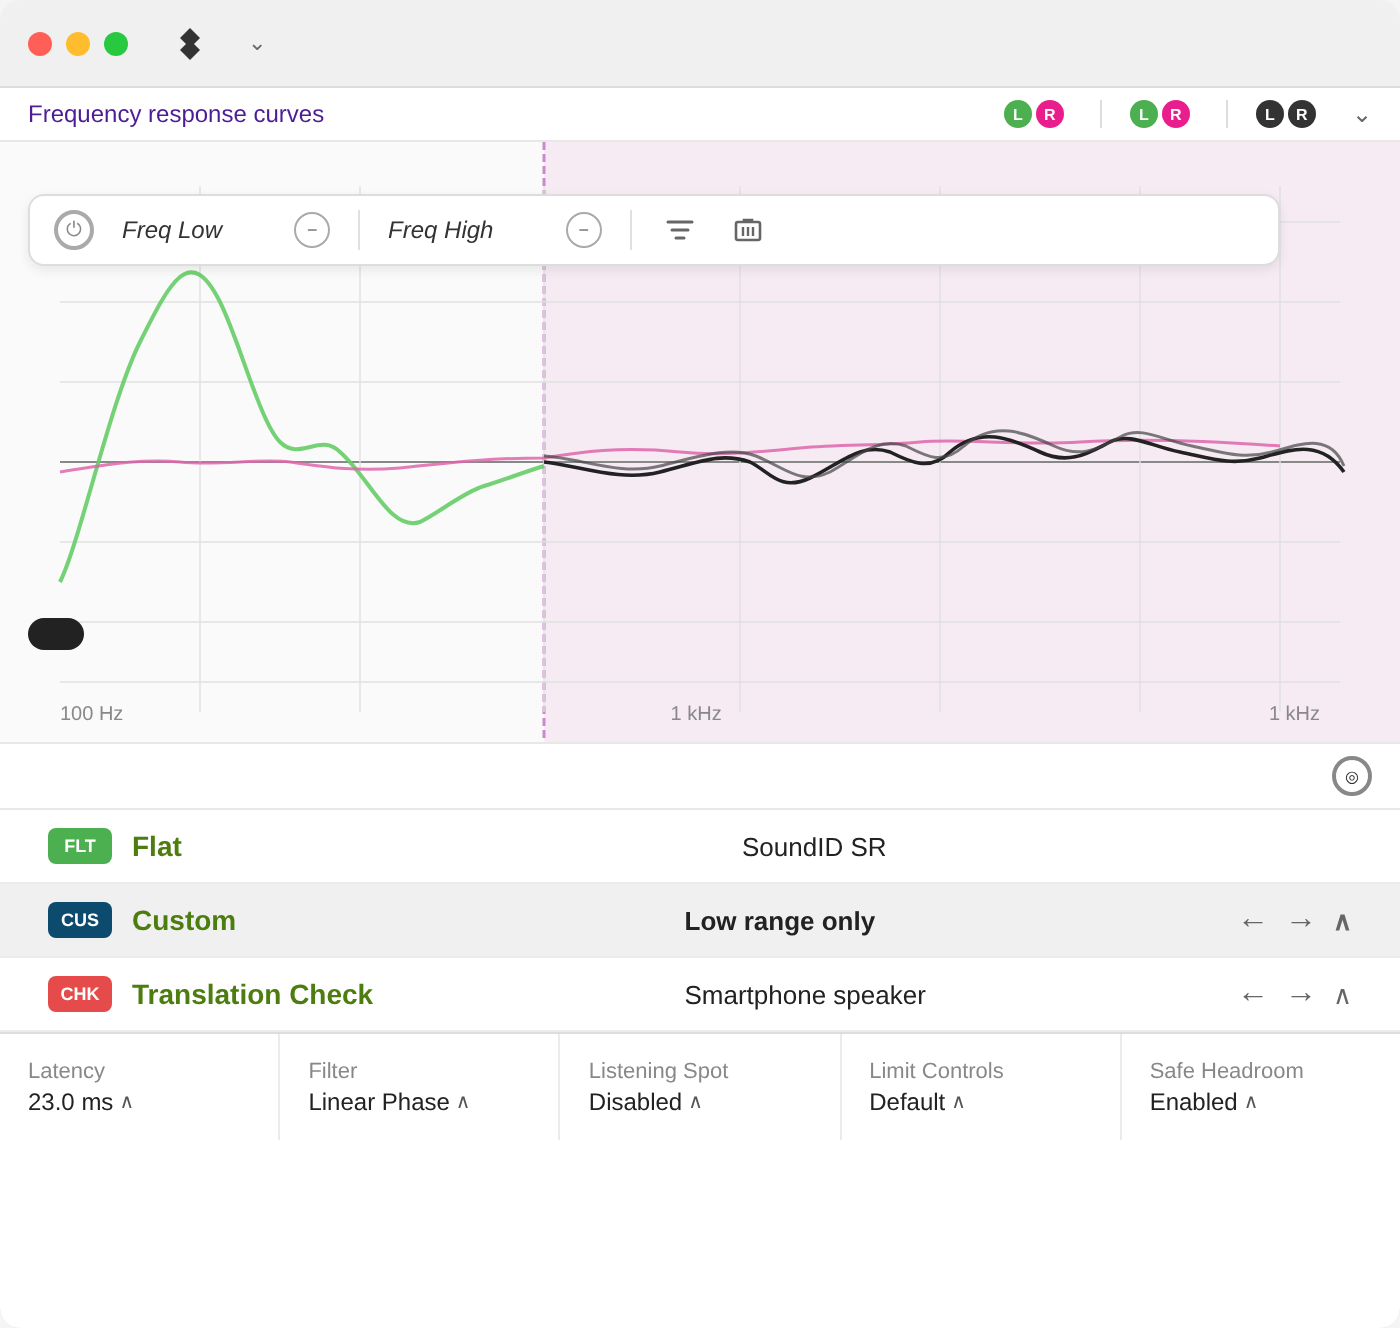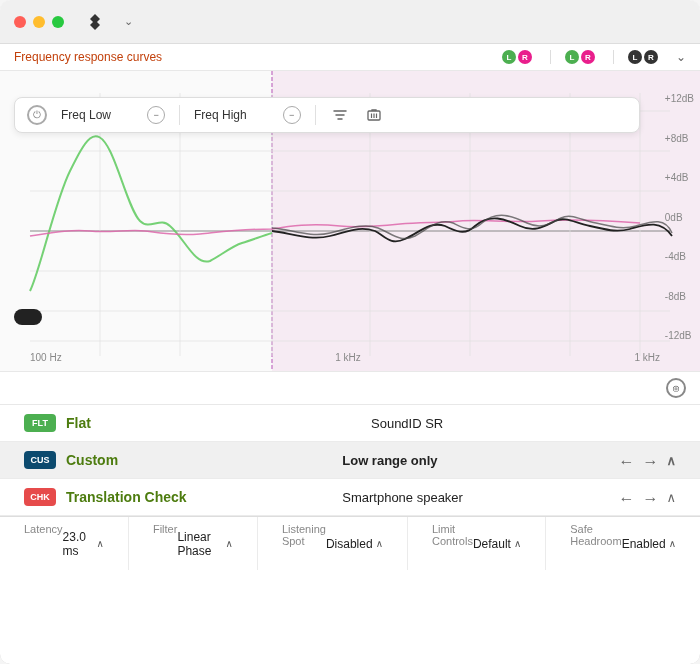--- a/index.html
+++ b/index.html
@@ -65,21 +65,21 @@
     .freq-header {
       display: flex;
       align-items: center;
       padding: 6px 14px;
       background: #fff;
       border-bottom: 1px solid #e8e8e8;
       flex-shrink: 0;
     }
     .freq-label {
       font-size: 12px;
-      color: #c2410c;
+      color: #4c1d95;
       flex: 1;
     }
     .legend {
       display: flex;
       align-items: center;
       gap: 14px;
       font-size: 11px;
       color: #555;
     }
     .legend-item {
@@ -177,20 +177,21 @@
       font-size: 10px;
       cursor: pointer;
       color: #888;
     }
     .freq-control {
       display: flex;
       align-items: center;
       gap: 18px;
       font-size: 12px;
       color: #333;
+      font-style: italic;
     }
     .freq-val {
       font-weight: 500;
     }
     .freq-adj {
       width: 18px;
       height: 18px;
       border: 1.5px solid #aaa;
       border-radius: 50%;
       display: flex;
@@ -346,23 +347,23 @@
       background: #fff;
       border-top: 1px solid #ddd;
       display: flex;
       align-items: stretch;
       flex-shrink: 0;
       height: 54px;
     }
     .bottom-item {
       flex: 1;
       display: flex;
-      flex-direction: row;
-      justify-content: center;
-      padding: 6px 24px;
+      flex-direction: column;
+      justify-content: center;
+      padding: 6px 14px;
       border-right: 1px solid #ebebeb;
     }
     .bottom-item:last-child { border-right: none; }
     .bottom-item-label {
       font-size: 11px;
       color: #888;
       margin-bottom: 2px;
     }
     .bottom-item-value {
       font-size: 12px;
@@ -499,29 +500,20 @@
 
       <path d="M30,220 C40,200 55,130 70,100 C85,70 95,50 110,80 C120,100 130,140 140,150 C150,160 160,145 170,155 C185,168 195,195 210,190 C220,185 232,175 242,172 C252,169 262,165 272,162" fill="none" stroke="#66cc66" stroke-width="2" opacity="0.9"></path>
 
       <path d="M30,165 C50,162 70,158 90,160 C110,162 130,158 145,160 C160,162 175,165 200,163 C220,161 240,158 272,158 C290,155 310,152 340,155 C360,157 380,155 400,153 C420,151 440,152 460,150 C480,148 510,152 540,150 C570,148 600,149 640,152" fill="none" stroke="#dd66aa" stroke-width="1.5" opacity="0.85"></path>
 
       <path d="M272,160 C290,162 310,170 330,165 C350,160 360,155 375,160 C385,165 390,175 405,168 C420,161 430,150 445,155 C455,160 465,165 475,155 C490,142 505,148 520,155 C535,162 545,155 555,150 C565,145 575,152 590,155 C605,158 615,162 630,158 C645,154 660,148 672,165" fill="none" stroke="#222" stroke-width="1.8"></path>
 
       <path d="M272,157 C290,158 310,167 330,162 C350,157 365,152 378,157 C393,163 400,172 415,165 C428,158 438,147 453,152 C463,157 471,162 482,152 C497,139 512,145 527,152 C542,159 551,152 561,147 C571,142 581,149 596,152 C611,155 621,159 636,155 C650,151 665,145 672,162" fill="none" stroke="#444" stroke-width="1.5" opacity="0.7"></path>
     </svg>
 
-    <div class="db-labels">
-      <span>+12dB</span>
-      <span>+8dB</span>
-      <span>+4dB</span>
-      <span>0dB</span>
-      <span>-4dB</span>
-      <span>-8dB</span>
-      <span>-12dB</span>
-    </div>
 
     <div class="hz-labels">
       <span>100 Hz</span>
       <span>1 kHz</span>
       <span>1 kHz</span>
     </div>
 
     <button class="create-preset-btn"></button>
   </div>
 

